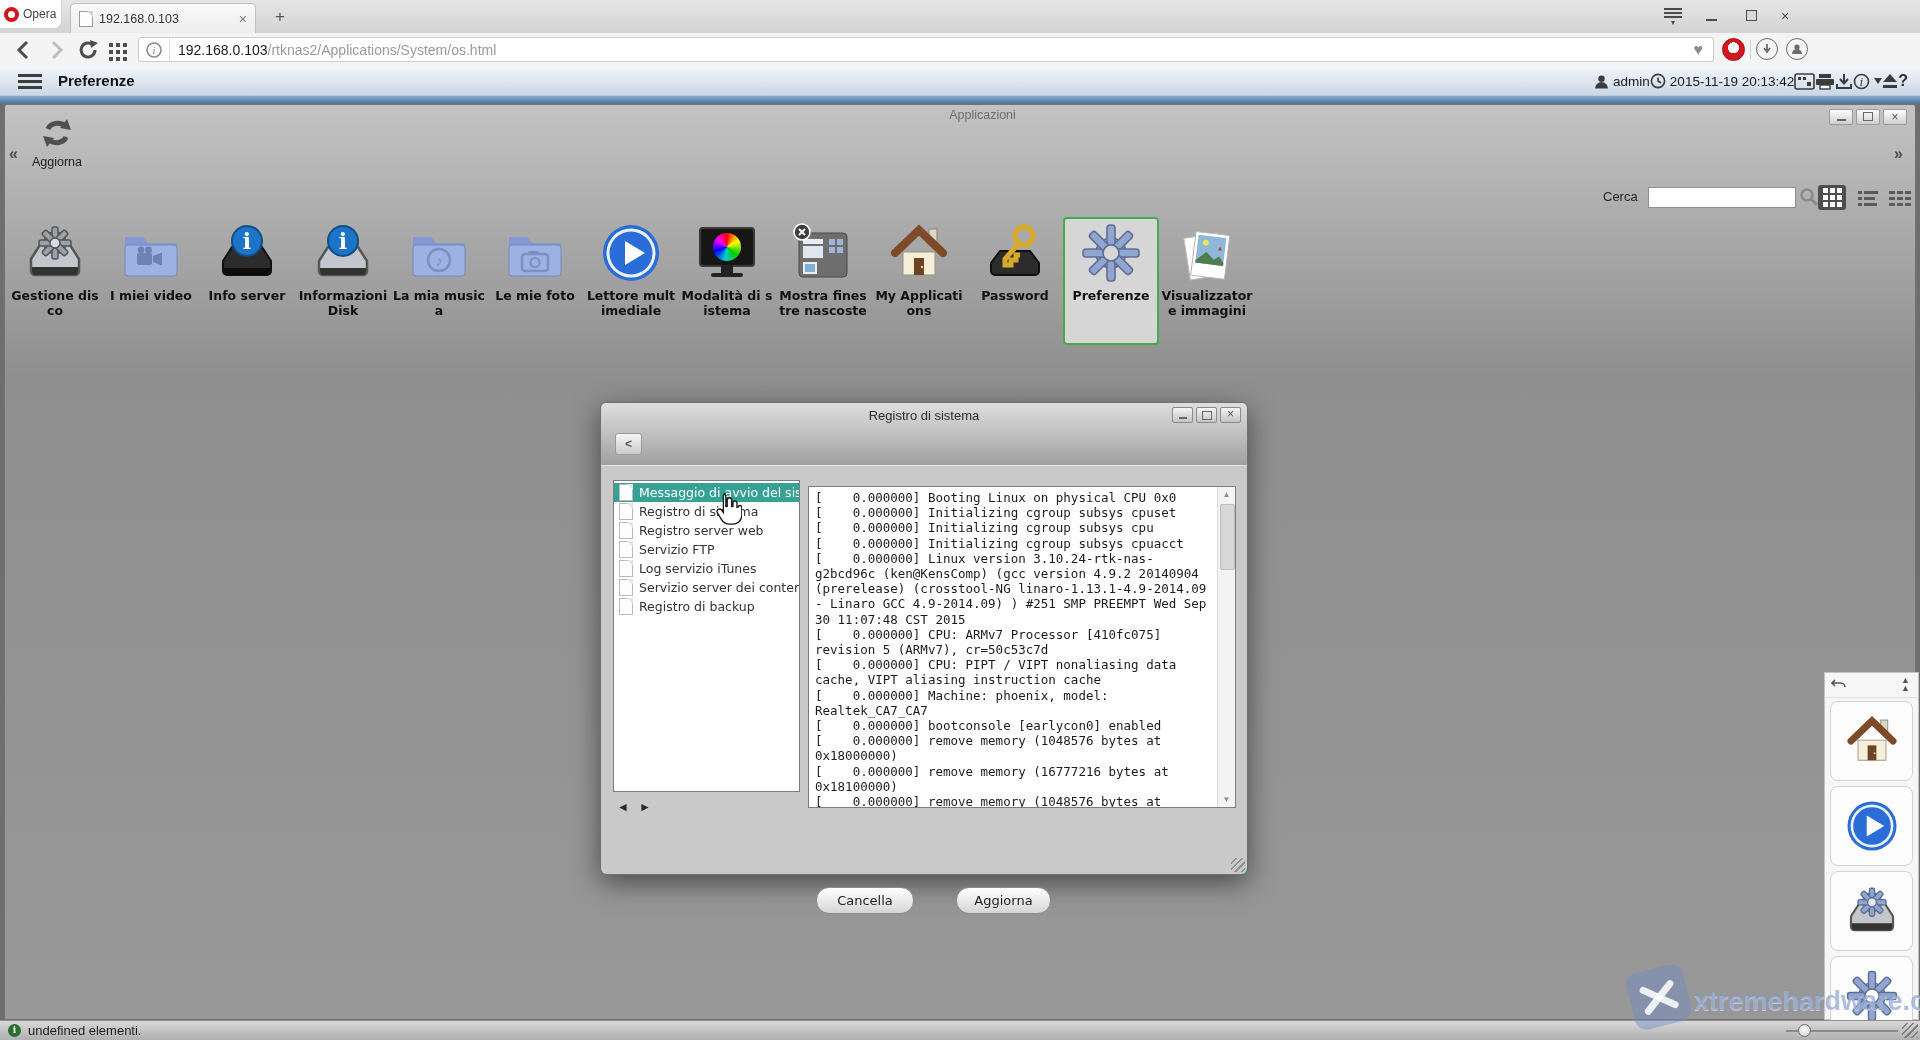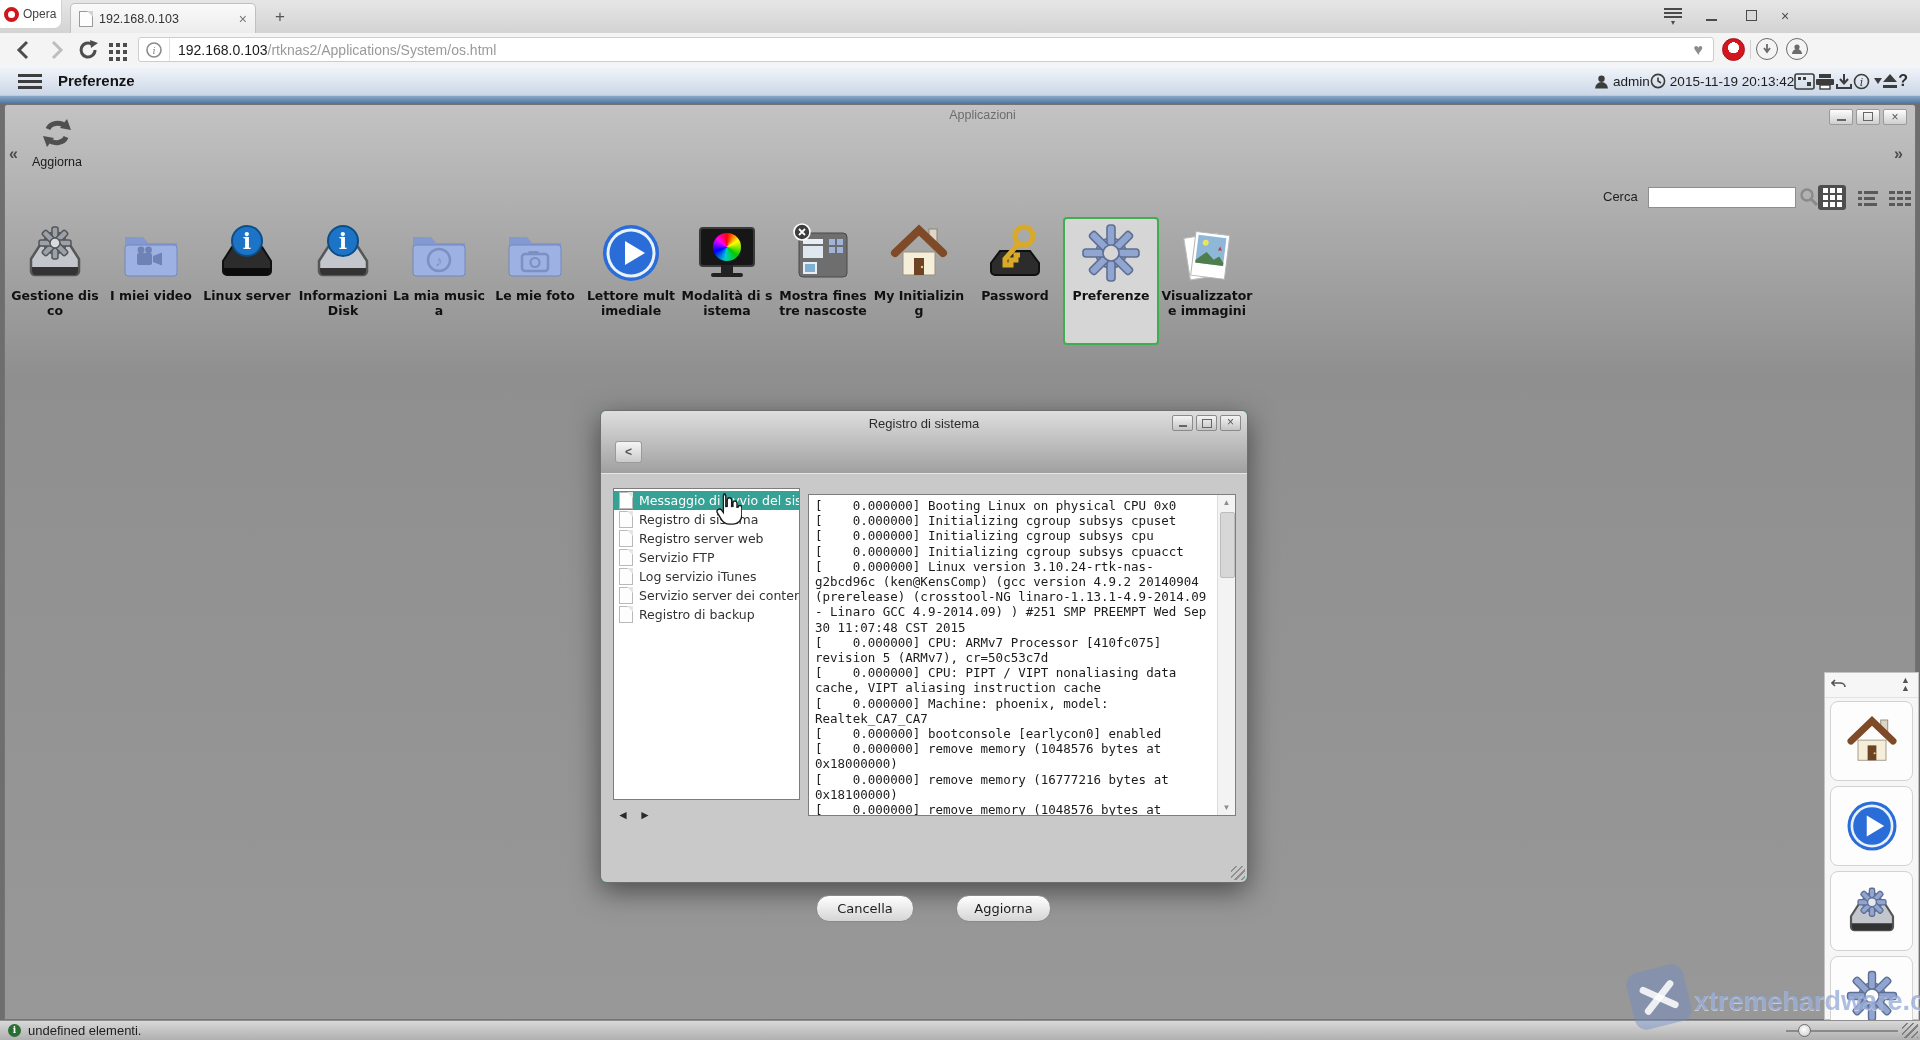--- a/index.html
+++ b/index.html
@@ -101,21 +101,21 @@
   
   .mon{position:absolute;left:4px;top:6px;width:56px;height:40px;background:#161616;border:2px solid #3a3a3a;
     border-radius:4px;box-sizing:border-box;}
   .mon .wheel{position:absolute;left:12px;top:4px;width:28px;height:28px;border-radius:50%;
     background:conic-gradient(#f00,#ff0 60deg,#0c0 130deg,#0cc 190deg,#00f 250deg,#f0f 310deg,#f00);}
   .mon-stand{position:absolute;left:26px;top:44px;width:12px;height:8px;background:#222;}
   .mon-base{position:absolute;left:16px;top:52px;width:32px;height:4px;background:#222;border-radius:2px;}
 
   
   #dialog{position:absolute;left:600px;top:402px;width:648px;height:473px;background:#22c55e;
-    border:1px solid #6f6f6f;border-radius:6px;box-shadow:0 8px 28px rgba(0,0,0,.5);box-sizing:border-box;margin-top:8px;}
+    border:1px solid #6f6f6f;border-radius:6px;box-shadow:0 8px 28px rgba(0,0,0,.5);box-sizing:border-box;}
   .dlg-head{position:absolute;left:0;top:0;right:0;height:62px;border-radius:5px 5px 0 0;
     background:linear-gradient(#dedede,#a0a0a0);border-bottom:1px solid #8b8b8b;}
   .dlg-title{position:absolute;left:0;right:0;top:5px;text-align:center;font-size:13px;color:#2c2c2c;}
   .dlg-ctrls{position:absolute;right:6px;top:4px;display:flex;gap:3px;}
   .dlg-wc{width:21px;height:16px;background:linear-gradient(#f4f4f4,#c4c4c4);border:1px solid #8a8a8a;
     border-radius:2px;box-sizing:border-box;text-align:center;font-size:10px;color:#555;line-height:14px;}
   .backbtn{position:absolute;left:14px;top:30px;width:27px;height:22px;
     background:linear-gradient(#f5f5f5,#cbcbcb);border:1px solid #9a9a9a;border-radius:3px;
     font-size:12px;font-weight:bold;color:#555;text-align:center;line-height:20px;box-sizing:border-box;}
   .dlg-content{position:absolute;left:0;top:62px;right:0;bottom:0;background:#c9c9c9;
@@ -413,21 +413,21 @@
         <div class="lbl">I miei video</div>
       </div>
 
       <div class="appicon">
         <div class="img"><svg viewBox="0 0 64 64" width="64" height="64">
           <path d="M8 40 L17 26 h30 l9 14 v10 a4 4 0 0 1 -4 4 H12 a4 4 0 0 1 -4 -4 Z" fill="#2c2c2c" stroke="#101010" stroke-width="2"></path>
           <path d="M9 47 h46 v3 a4 4 0 0 1 -4 4 H13 a4 4 0 0 1 -4 -4 Z" fill="#0c0c0c"></path>
           <circle cx="32" cy="20" r="15" fill="#1d74c6" stroke="#0d4d87" stroke-width="2"></circle>
           <text x="32" y="28" font-size="22" font-weight="bold" fill="#fff" text-anchor="middle" font-family="DejaVu Serif">i</text>
         </svg></div>
-        <div class="lbl">Linux server</div>
+        <div class="lbl">Info server</div>
       </div>
 
       <div class="appicon">
         <div class="img"><svg viewBox="0 0 64 64" width="64" height="64">
           <path d="M8 40 L17 26 h30 l9 14 v10 a4 4 0 0 1 -4 4 H12 a4 4 0 0 1 -4 -4 Z" fill="#c3c7cd" stroke="#565656" stroke-width="2.5"></path>
           <path d="M9 47 h46 v3 a4 4 0 0 1 -4 4 H13 a4 4 0 0 1 -4 -4 Z" fill="#333"></path>
           <circle cx="32" cy="20" r="15" fill="#1d74c6" stroke="#0d4d87" stroke-width="2"></circle>
           <text x="32" y="28" font-size="22" font-weight="bold" fill="#fff" text-anchor="middle" font-family="DejaVu Serif">i</text>
         </svg></div>
         <div class="lbl">Informazioni Disk</div>
@@ -495,21 +495,21 @@
       </div>
 
       <div class="appicon">
         <div class="img"><svg viewBox="0 0 64 64" width="64" height="64">
           <rect x="42" y="8" width="8" height="14" fill="#ddd6c6" stroke="#8a8576"></rect>
           <path d="M8 32 L32 9 L56 32" stroke="#7e4a28" stroke-width="8" fill="none" stroke-linecap="round"></path>
           <rect x="16" y="31" width="32" height="23" fill="#f5eed8" stroke="#9a9280"></rect>
           <rect x="27" y="37" width="10" height="17" fill="#6d4326"></rect>
           <circle cx="35" cy="46" r="1.2" fill="#e8d37a"></circle>
         </svg></div>
-        <div class="lbl">My Initializing</div>
+        <div class="lbl">My Applications</div>
       </div>
 
       <div class="appicon">
         <div class="img"><svg viewBox="0 0 64 64" width="64" height="64">
           <path d="M8 42 L17 30 h30 l9 12 v8 a4 4 0 0 1 -4 4 H12 a4 4 0 0 1 -4 -4 Z" fill="#2c2c2c" stroke="#101010" stroke-width="2"></path>
           <circle cx="41" cy="15" r="9" fill="none" stroke="#d9a92a" stroke-width="5"></circle>
           <path d="M36 22 L22 38 v6 h6 v-5 h5 v-5 h4" stroke="#d9a92a" stroke-width="5" fill="none"></path>
         </svg></div>
         <div class="lbl">Password</div>
       </div>

